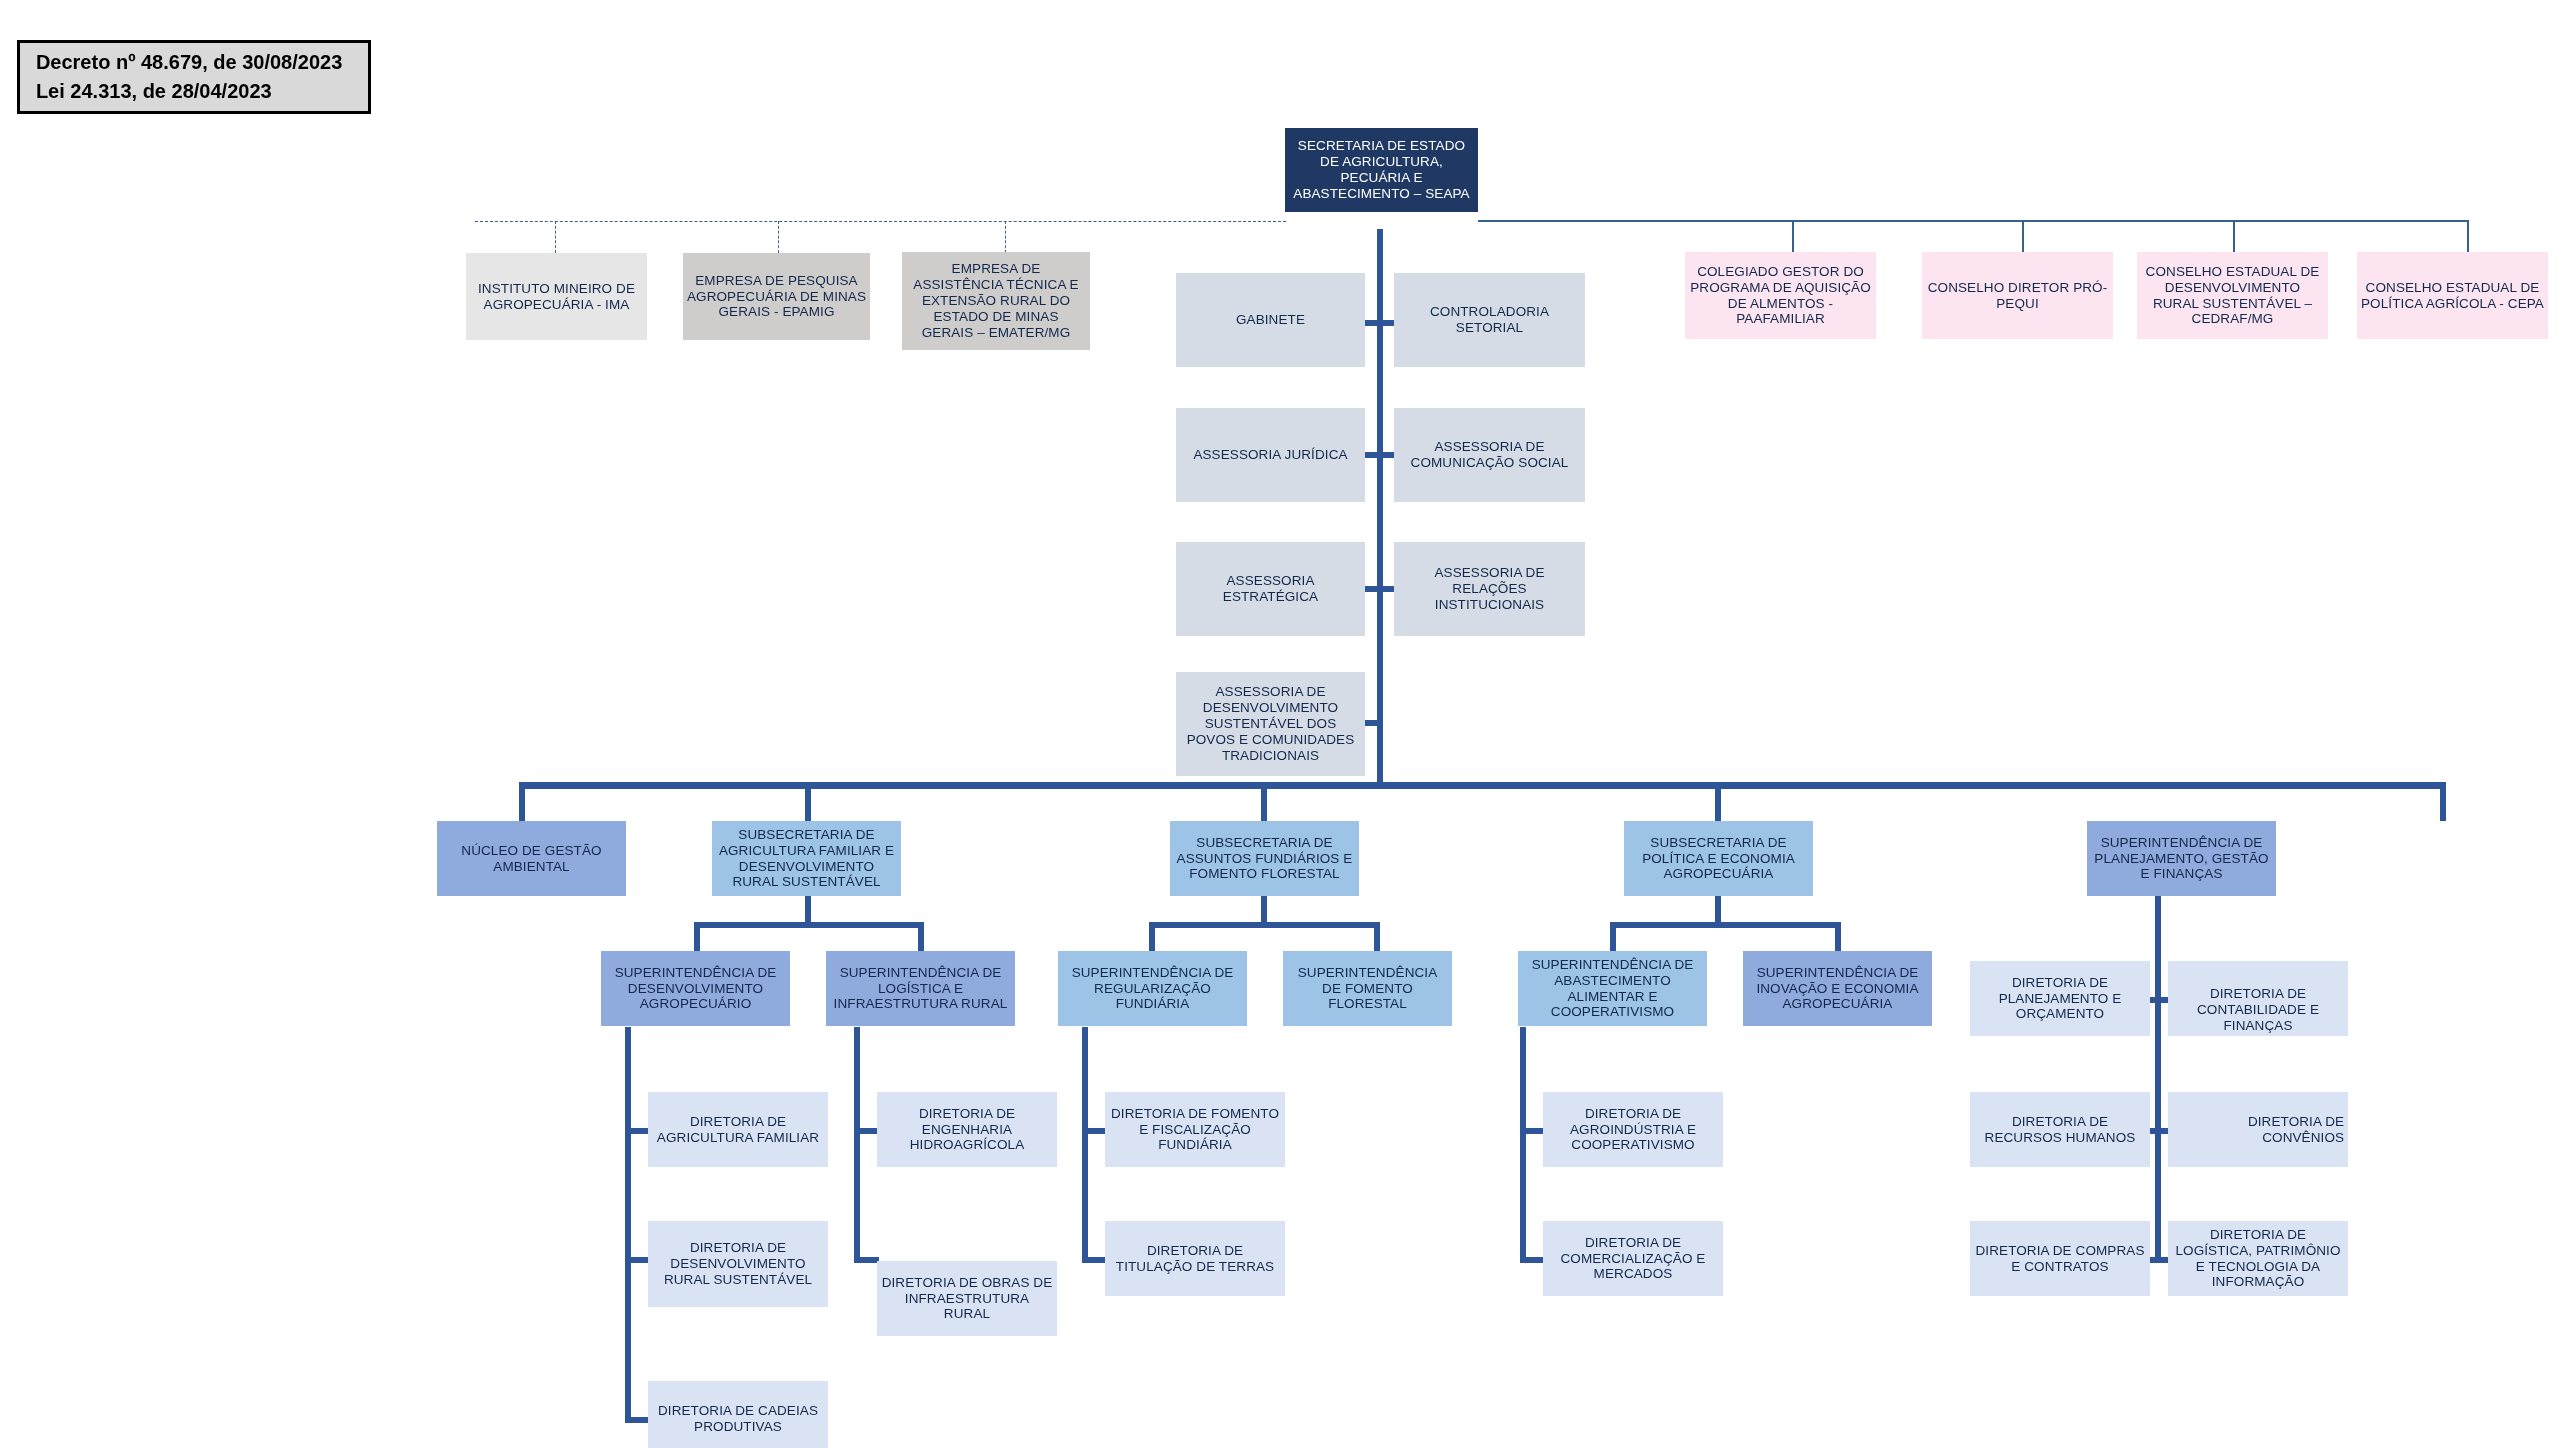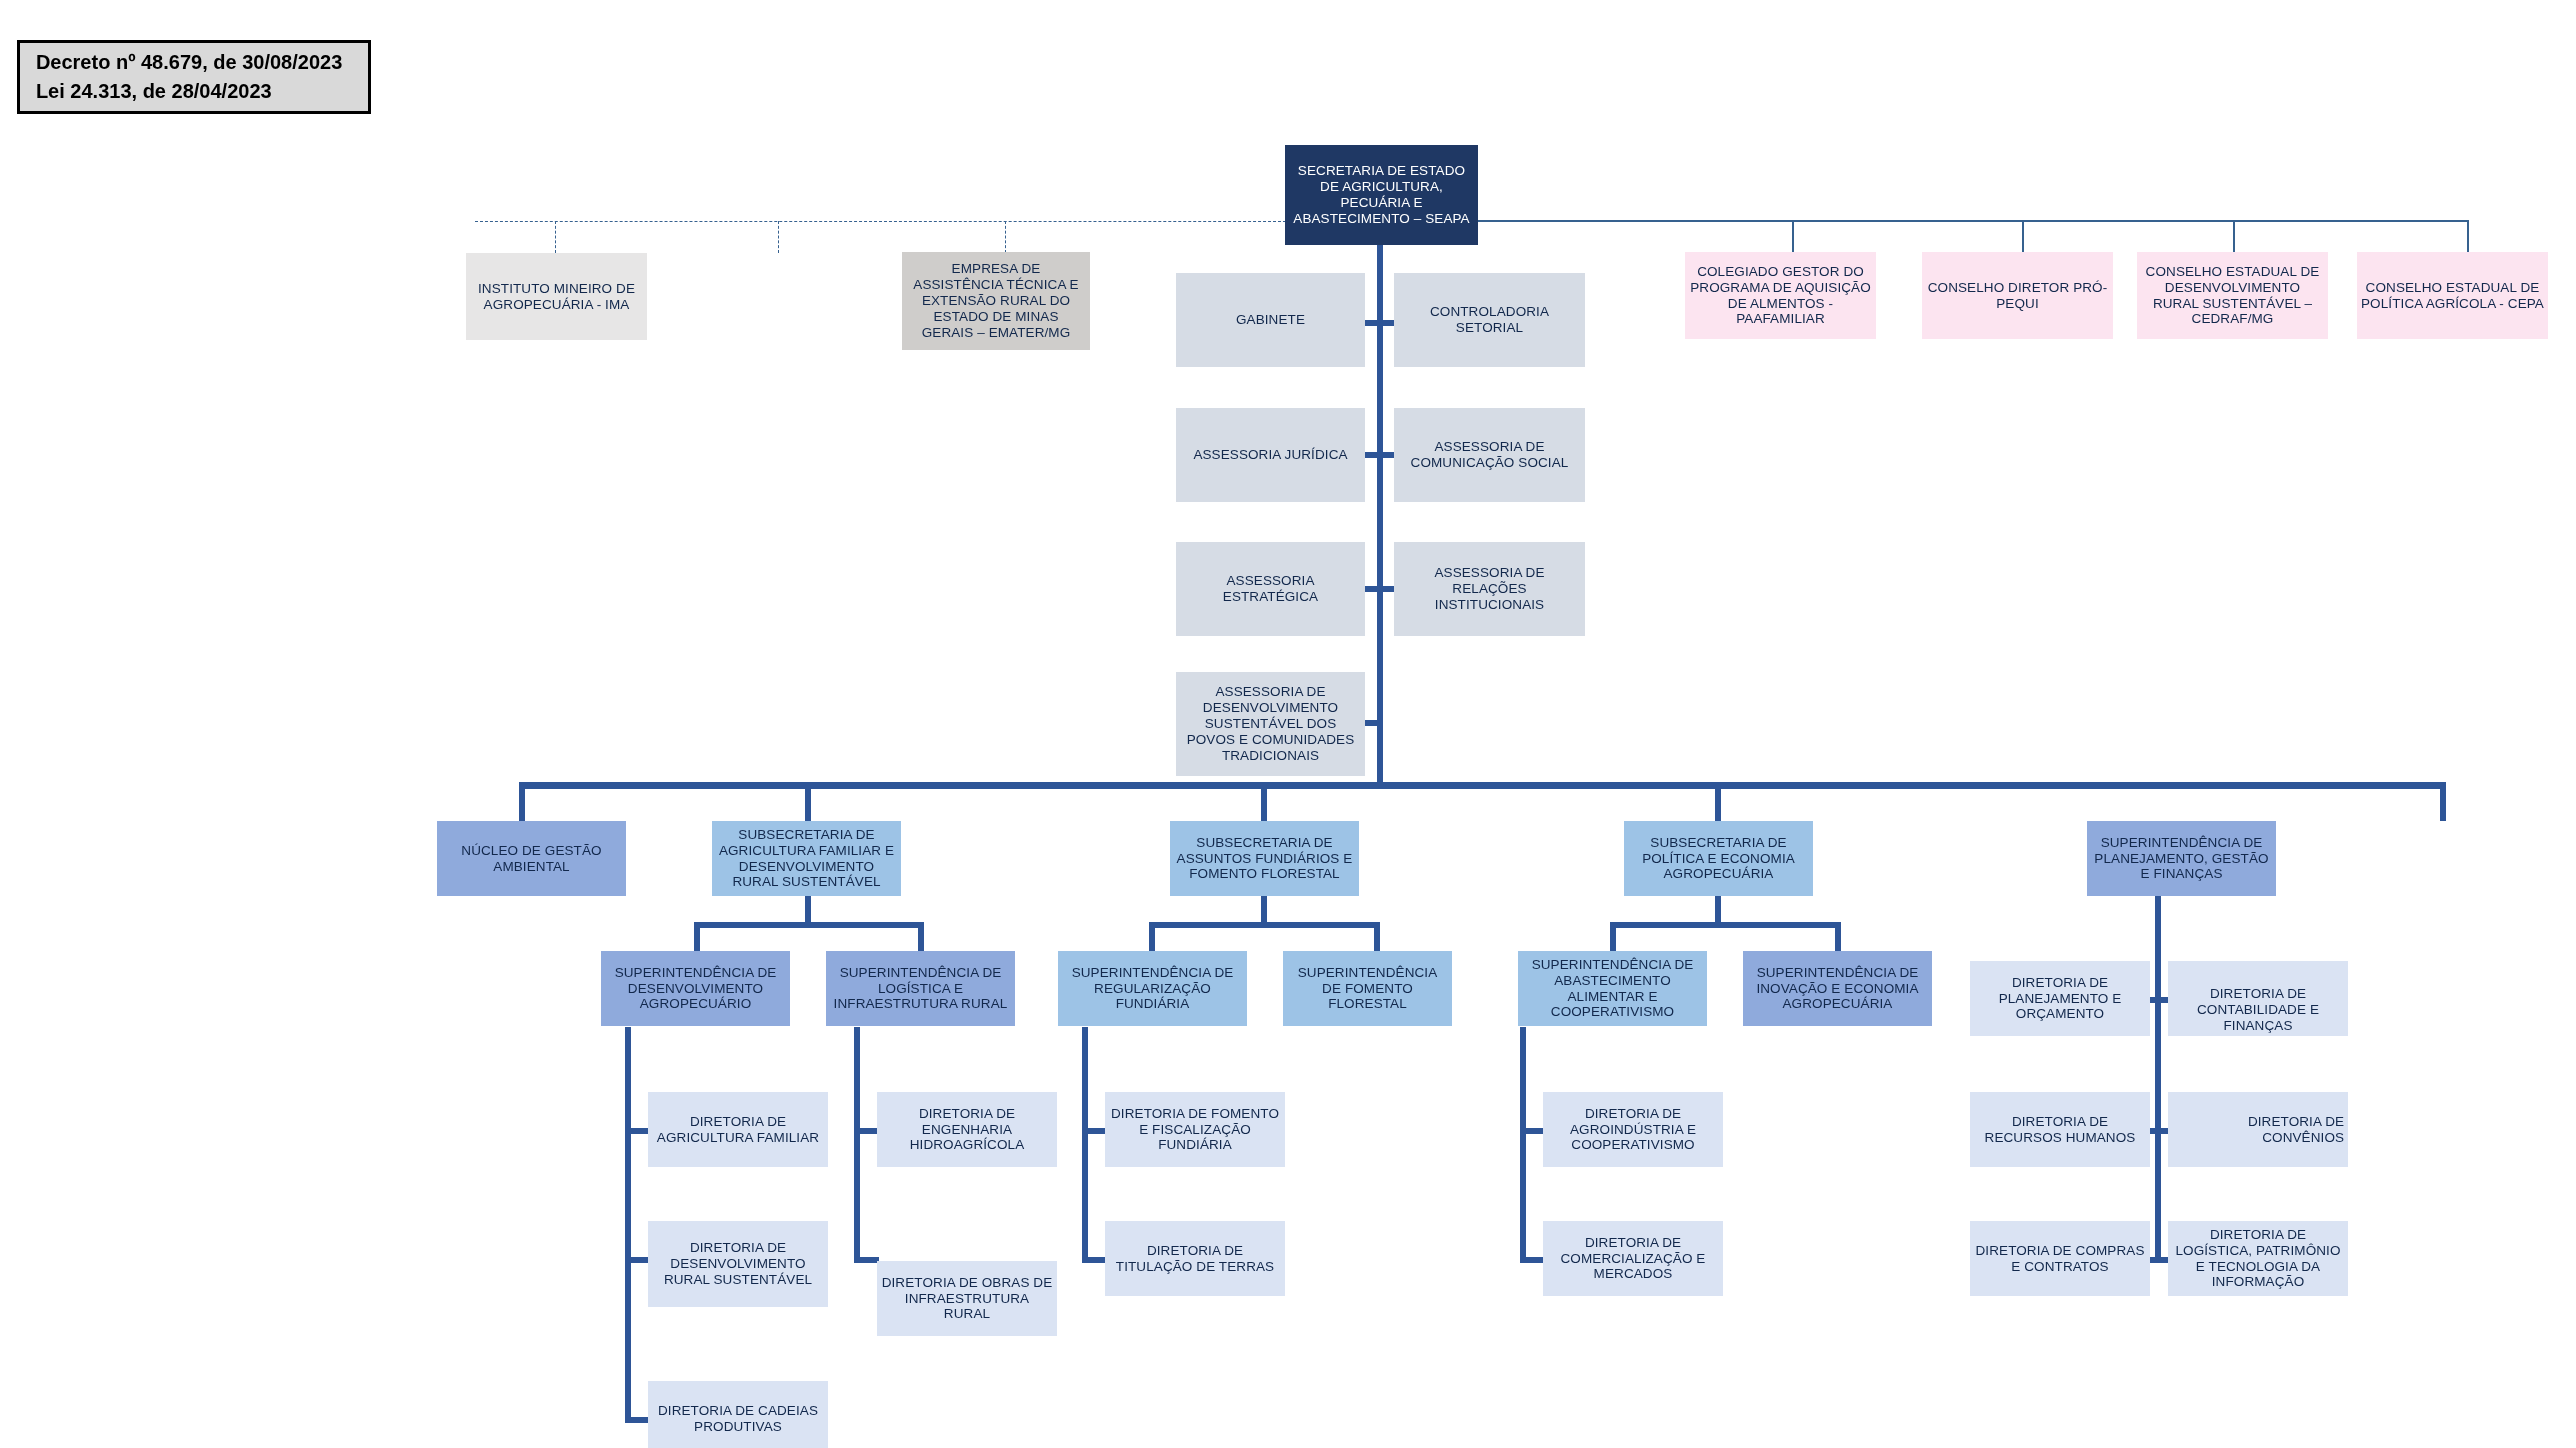--- a/index.html
+++ b/index.html
@@ -97,26 +97,29 @@
   <div class="line dashed-v" style="left:555px; top:221px; height:32px;"></div>
   <div class="line dashed-v" style="left:778px; top:221px; height:32px;"></div>
   <div class="line dashed-v" style="left:1005px; top:221px; height:32px;"></div>
 
   <div class="line thin" style="left:1478px; top:220px; width:991px; height:1.9px;"></div>
   <div class="line thin" style="left:1792px; top:220px; width:1.9px; height:32px;"></div>
   <div class="line thin" style="left:2022px; top:220px; width:1.9px; height:32px;"></div>
   <div class="line thin" style="left:2233px; top:220px; width:1.9px; height:32px;"></div>
   <div class="line thin" style="left:2467px; top:220px; width:1.9px; height:32px;"></div>
 
-  <div class="node t-root" style="left:1285px; top:145px; width:193px; height:100px; font-size:13.5px;">
+  <div class="node t-root" style="left:1285px; top:128px; width:193px; height:84px; font-size:13.5px;">
     <span>SECRETARIA DE ESTADO DE AGRICULTURA, PECUÁRIA E ABASTECIMENTO – SEAPA</span>
   </div>
 
   <div class="node t-greylt" style="left:466px; top:253px; width:181px; height:87px; font-size:13.5px;">
     <span>INSTITUTO MINEIRO DE AGROPECUÁRIA - IMA</span>
+  </div>
+  <div class="node t-greymd" style="left:683px; top:253px; width:187px; height:87px; font-size:13.5px;">
+    <span>EMPRESA DE PESQUISA AGROPECUÁRIA DE MINAS GERAIS - EPAMIG</span>
   </div>
   <div class="node t-greymd" style="left:902px; top:252px; width:188px; height:98px; font-size:13.5px;">
     <span>EMPRESA DE ASSISTÊNCIA TÉCNICA E EXTENSÃO RURAL DO ESTADO DE MINAS GERAIS – EMATER/MG</span>
   </div>
 
   <div class="node t-pink" style="left:1685px; top:252px; width:191px; height:87px; font-size:13.5px;">
     <span>COLEGIADO GESTOR DO PROGRAMA DE AQUISIÇÃO DE ALMENTOS - PAAFAMILIAR</span>
   </div>
   <div class="node t-pink" style="left:1922px; top:252px; width:191px; height:87px; font-size:13.5px;">
     <span>CONSELHO DIRETOR PRÓ-PEQUI</span>

